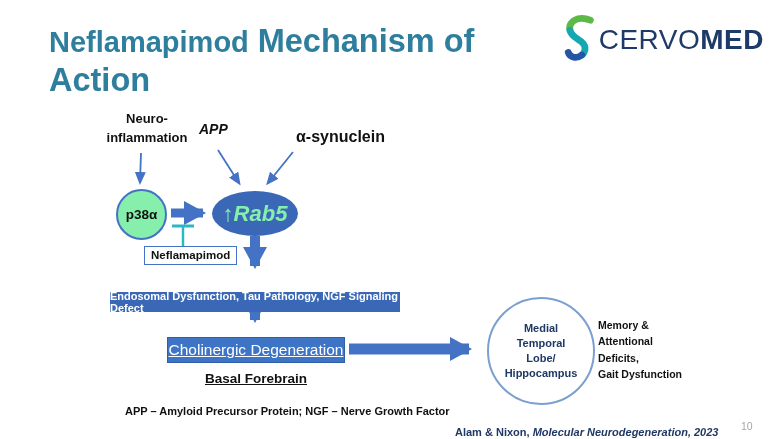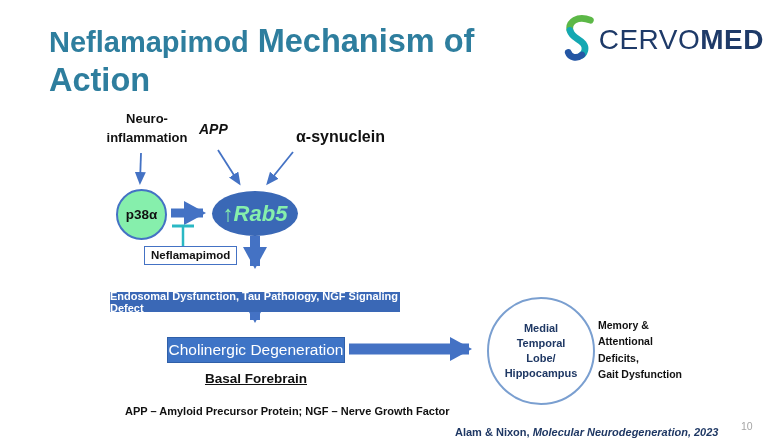--- a/index.html
+++ b/index.html
@@ -24,21 +24,21 @@
   
   .node-p38{position:absolute;left:116px;top:189px;width:47px;height:47px;border:2px solid #4472c4;border-radius:50%;
     background:#86efac;display:flex;align-items:center;justify-content:center;font-size:13.5px;font-weight:700;color:#111;}
   .node-rab5{position:absolute;left:212px;top:191px;width:86px;height:45px;background:#3a68b6;border-radius:50%;
     display:flex;align-items:center;justify-content:center;color:#86efac;font-size:22px;font-weight:600;font-style:italic;}
   .box-nefla{position:absolute;left:144px;top:246px;border:1.5px solid #4472c4;background:#fff;
     padding:2px 6px 3px;font-size:11.5px;font-weight:700;color:#111;}
   .bar-endo{position:absolute;left:110px;top:292px;width:290px;height:20px;background:#3a68b6;color:#fff;
     display:flex;align-items:center;justify-content:center;font-size:11px;font-weight:700;}
   .box-chol{position:absolute;left:167px;top:337px;width:178px;height:26px;background:#3e74c6;border:1px solid #2f5fa8;
-    box-sizing:border-box;color:#fff;display:flex;align-items:center;justify-content:center;font-size:15.5px;}
+    box-sizing:border-box;color:#fff;display:flex;align-items:center;justify-content:center;font-size:15.5px;text-decoration:underline;}
   .lbl-basal{left:167px;top:371px;width:178px;text-align:center;font-size:13.5px;text-decoration:underline;}
   .node-circle{position:absolute;left:487px;top:297px;width:104px;height:104px;border:2px solid #7a9fd0;border-radius:50%;
     background:#fff;display:flex;align-items:center;justify-content:center;text-align:center;
     color:#1f3864;font-weight:700;font-size:11px;line-height:1.35;}
   .lbl-memory{left:598px;top:317px;font-size:10.5px;line-height:1.55;}
   
   .footnote{position:absolute;left:125px;top:405px;font-size:11px;font-weight:600;color:#111;}
   .citation{position:absolute;left:455px;top:418px;font-size:11px;font-weight:600;color:#1f3864;margin-top:8px;}
   .citation .ital{font-style:italic;}
   .page-num{position:absolute;left:741px;top:420px;font-size:10.5px;color:#a6a6a6;}

